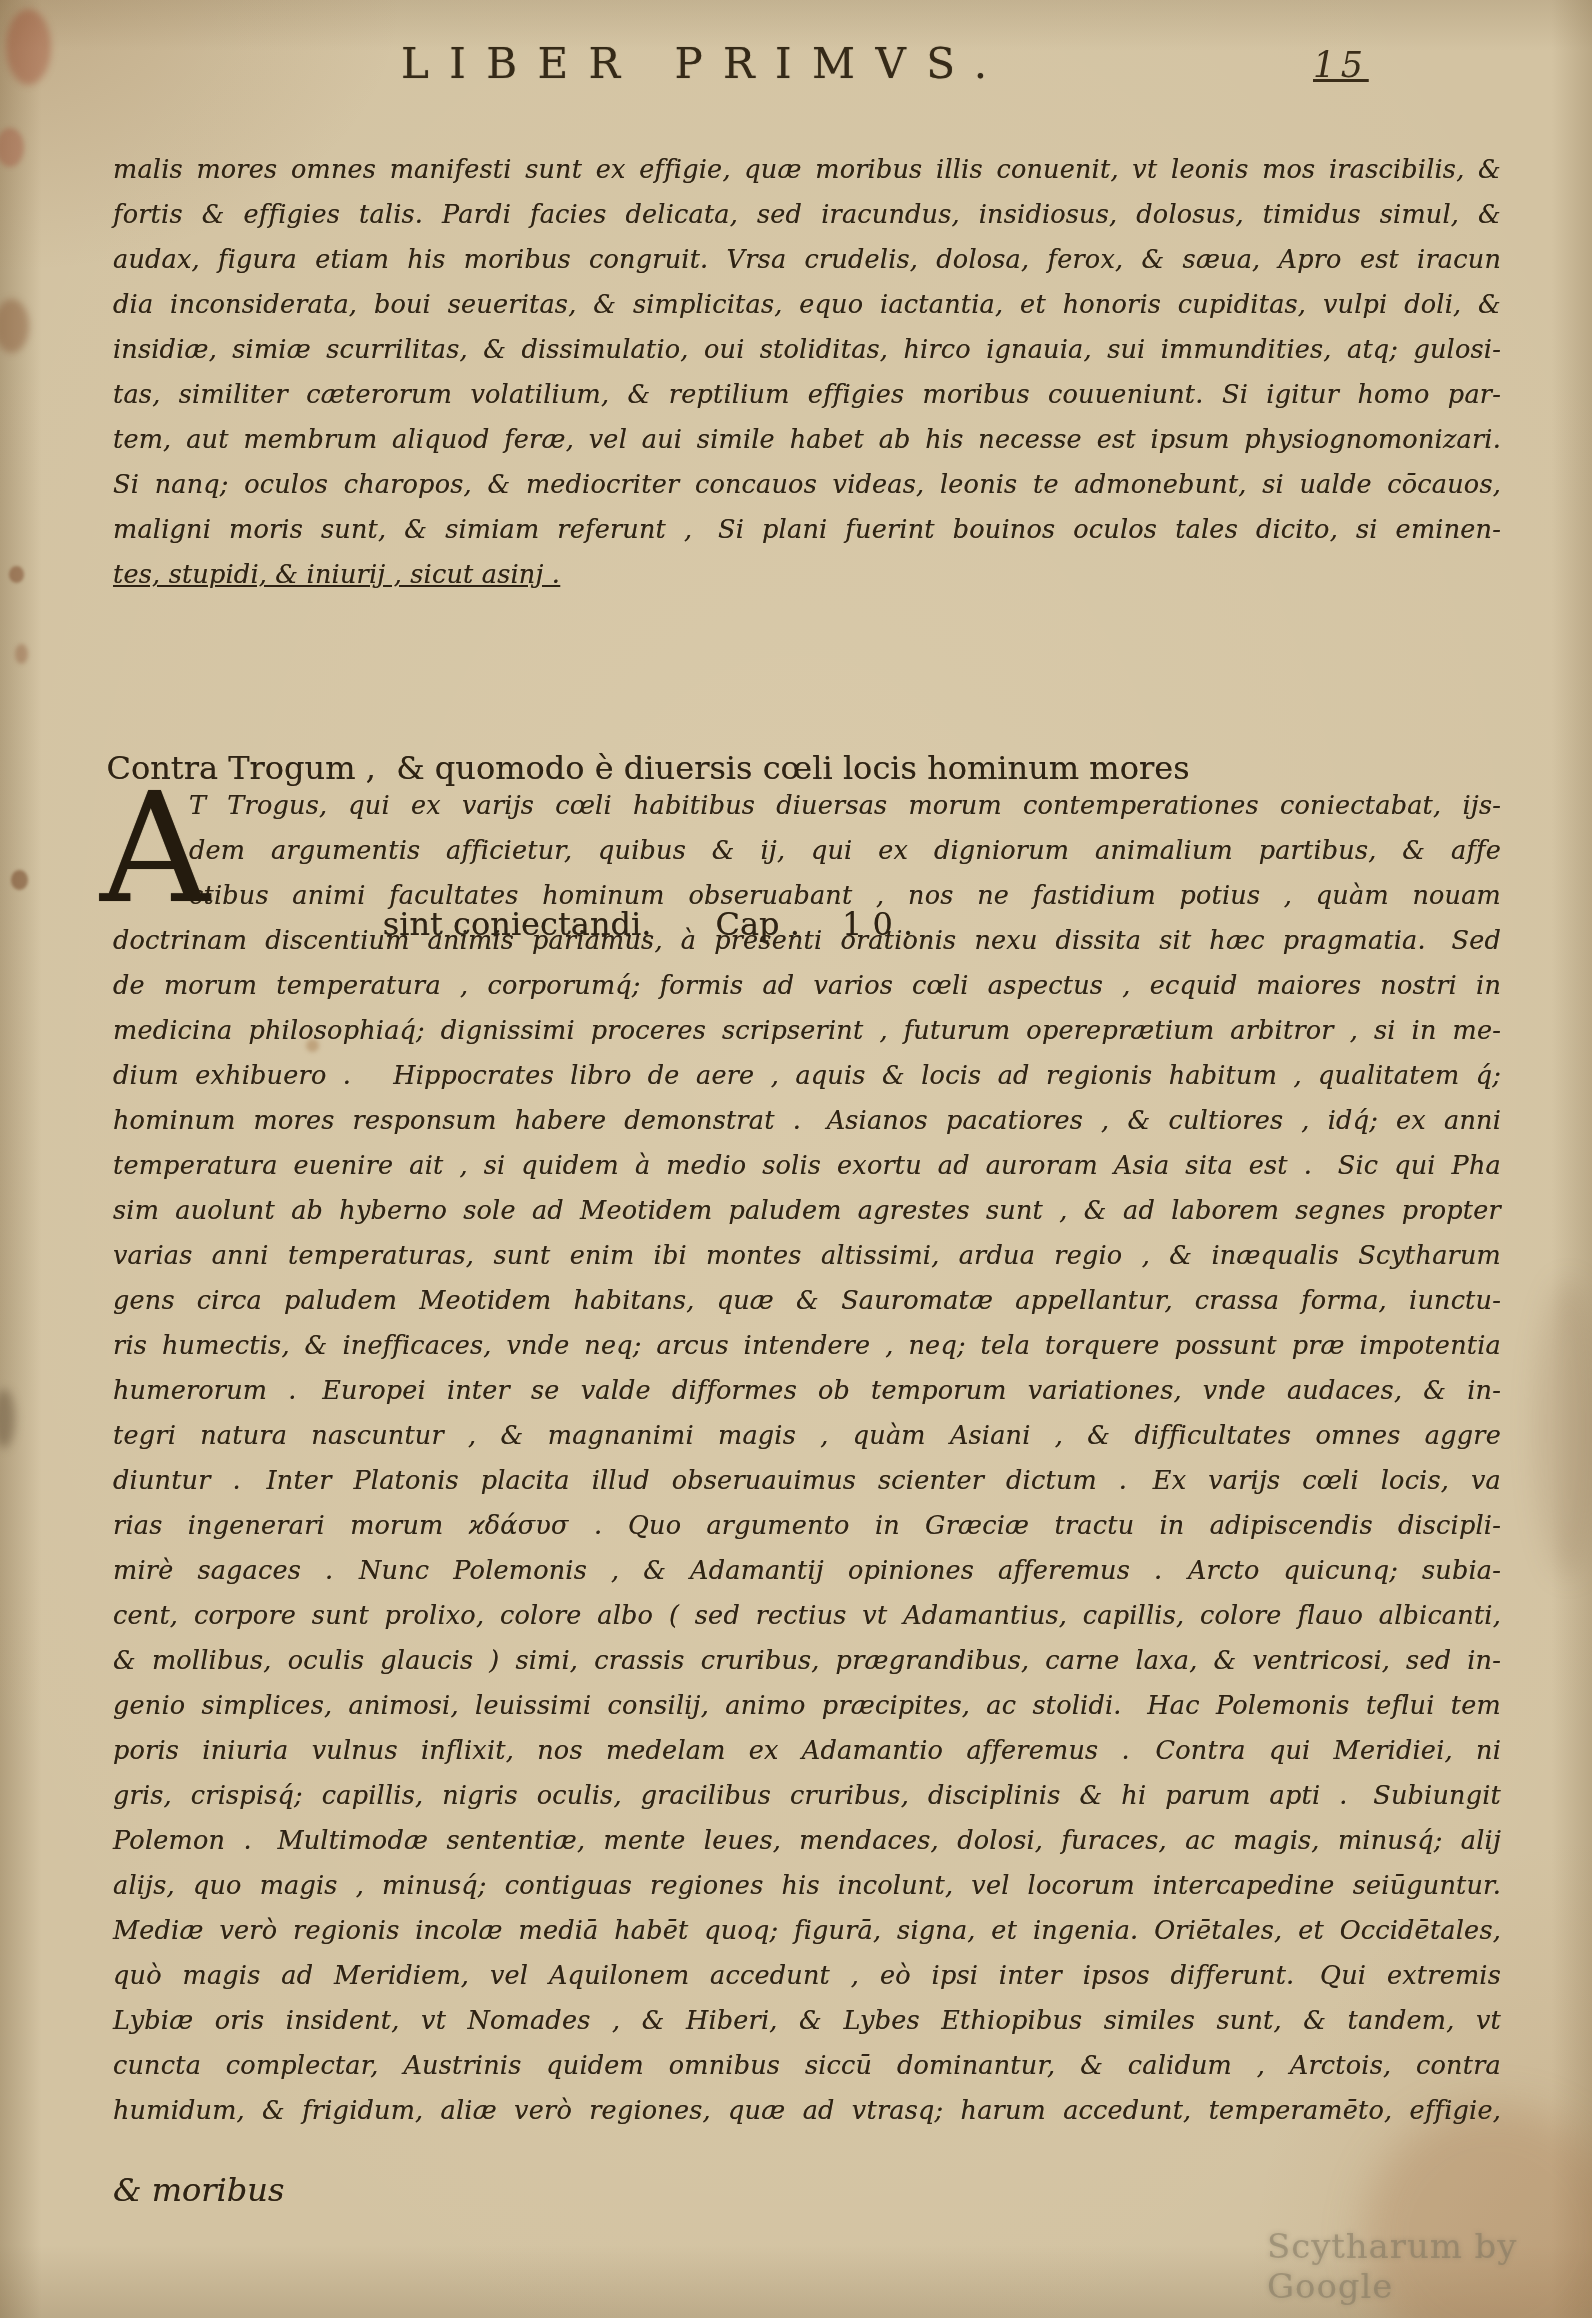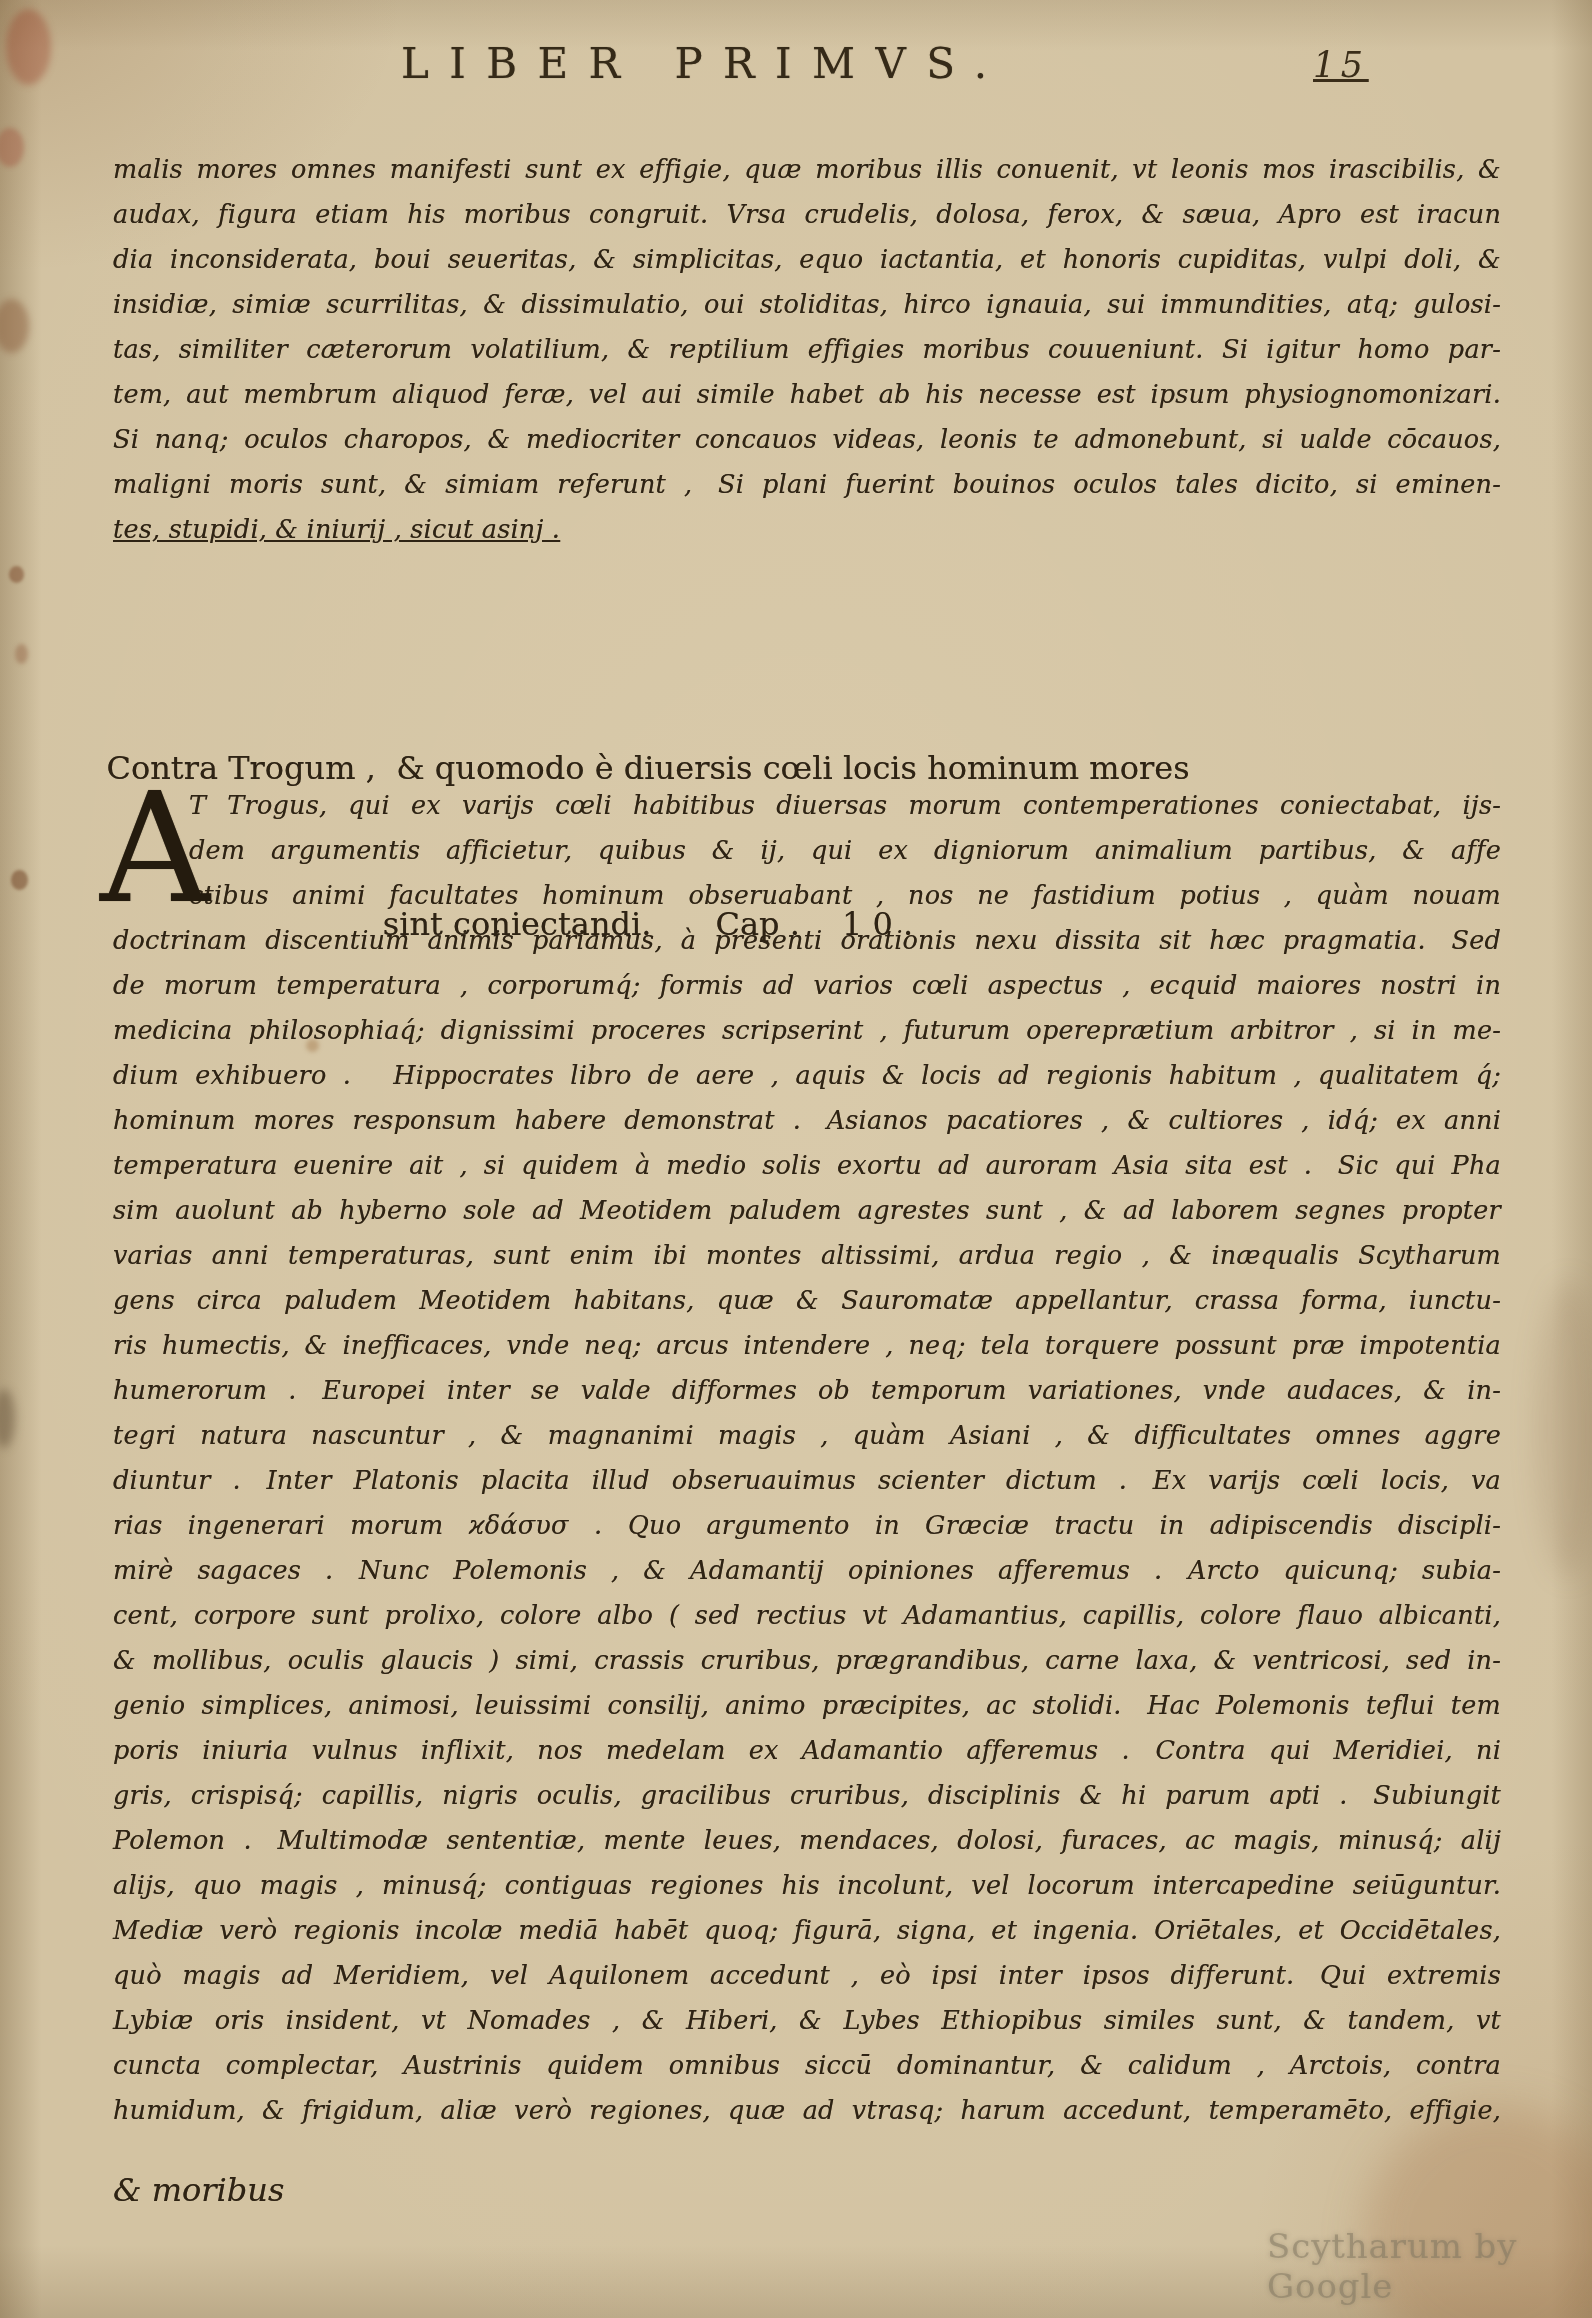--- a/index.html
+++ b/index.html
@@ -82,20 +82,21 @@
   <div class="stain st7"></div>
   <div class="stain st8"></div>
   <div class="stain st9"></div>
   <div class="stain st10"></div>
 
   <div class="running-title">LIBER PRIMVS.</div>
   <div class="page-number">15</div>
 
   <section class="para para1">
     <div class="tline">malis mores omnes manifesti sunt ex effigie, quæ moribus illis conuenit, vt leonis mos irascibilis, &amp;</div>
+    <div class="tline">fortis &amp; effigies talis.  Pardi facies delicata, sed iracundus, insidiosus, dolosus, timidus simul, &amp;</div>
     <div class="tline">audax, figura etiam his moribus congruit.  Vrsa crudelis, dolosa, ferox, &amp; sæua, Apro est iracun</div>
     <div class="tline">dia inconsiderata, boui seueritas, &amp; simplicitas, equo iactantia, et honoris cupiditas, vulpi doli, &amp;</div>
     <div class="tline">insidiæ, simiæ scurrilitas, &amp; dissimulatio, oui stoliditas, hirco ignauia, sui immundities, atq; gulosi-</div>
     <div class="tline">tas, similiter cæterorum volatilium, &amp; reptilium effigies moribus couueniunt. Si igitur homo par-</div>
     <div class="tline">tem, aut membrum aliquod feræ, vel aui simile habet ab his necesse est ipsum physiognomonizari.</div>
     <div class="tline">Si nanq; oculos charopos, &amp; mediocriter concauos videas, leonis te admonebunt, si ualde cōcauos,</div>
     <div class="tline">maligni moris sunt, &amp; simiam referunt , Si plani fuerint bouinos oculos tales dicito, si eminen-</div>
     <div class="tline unjust">tes, stupidi, &amp; iniurij , sicut asinj .</div>
   </section>
 

